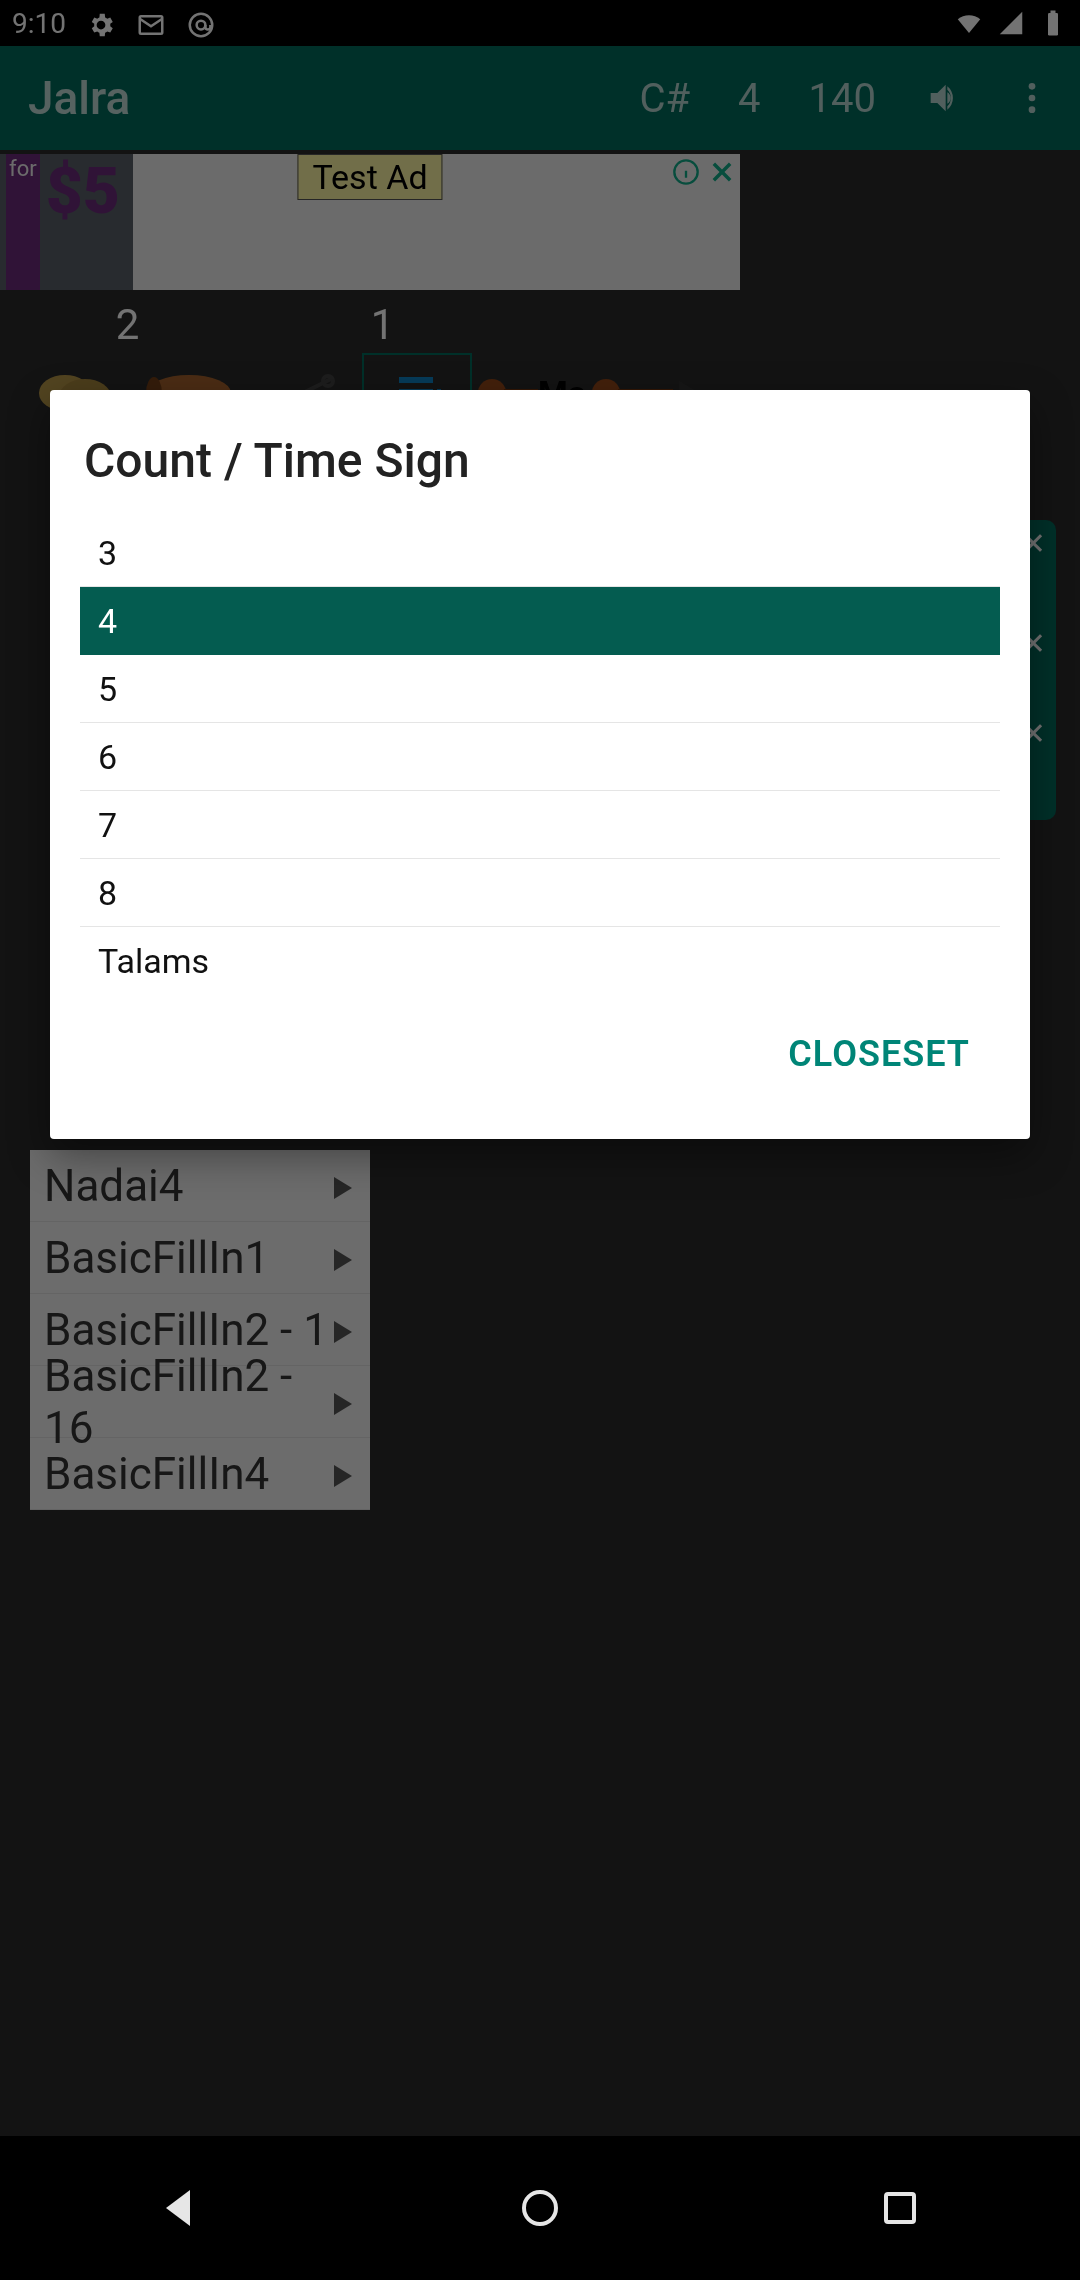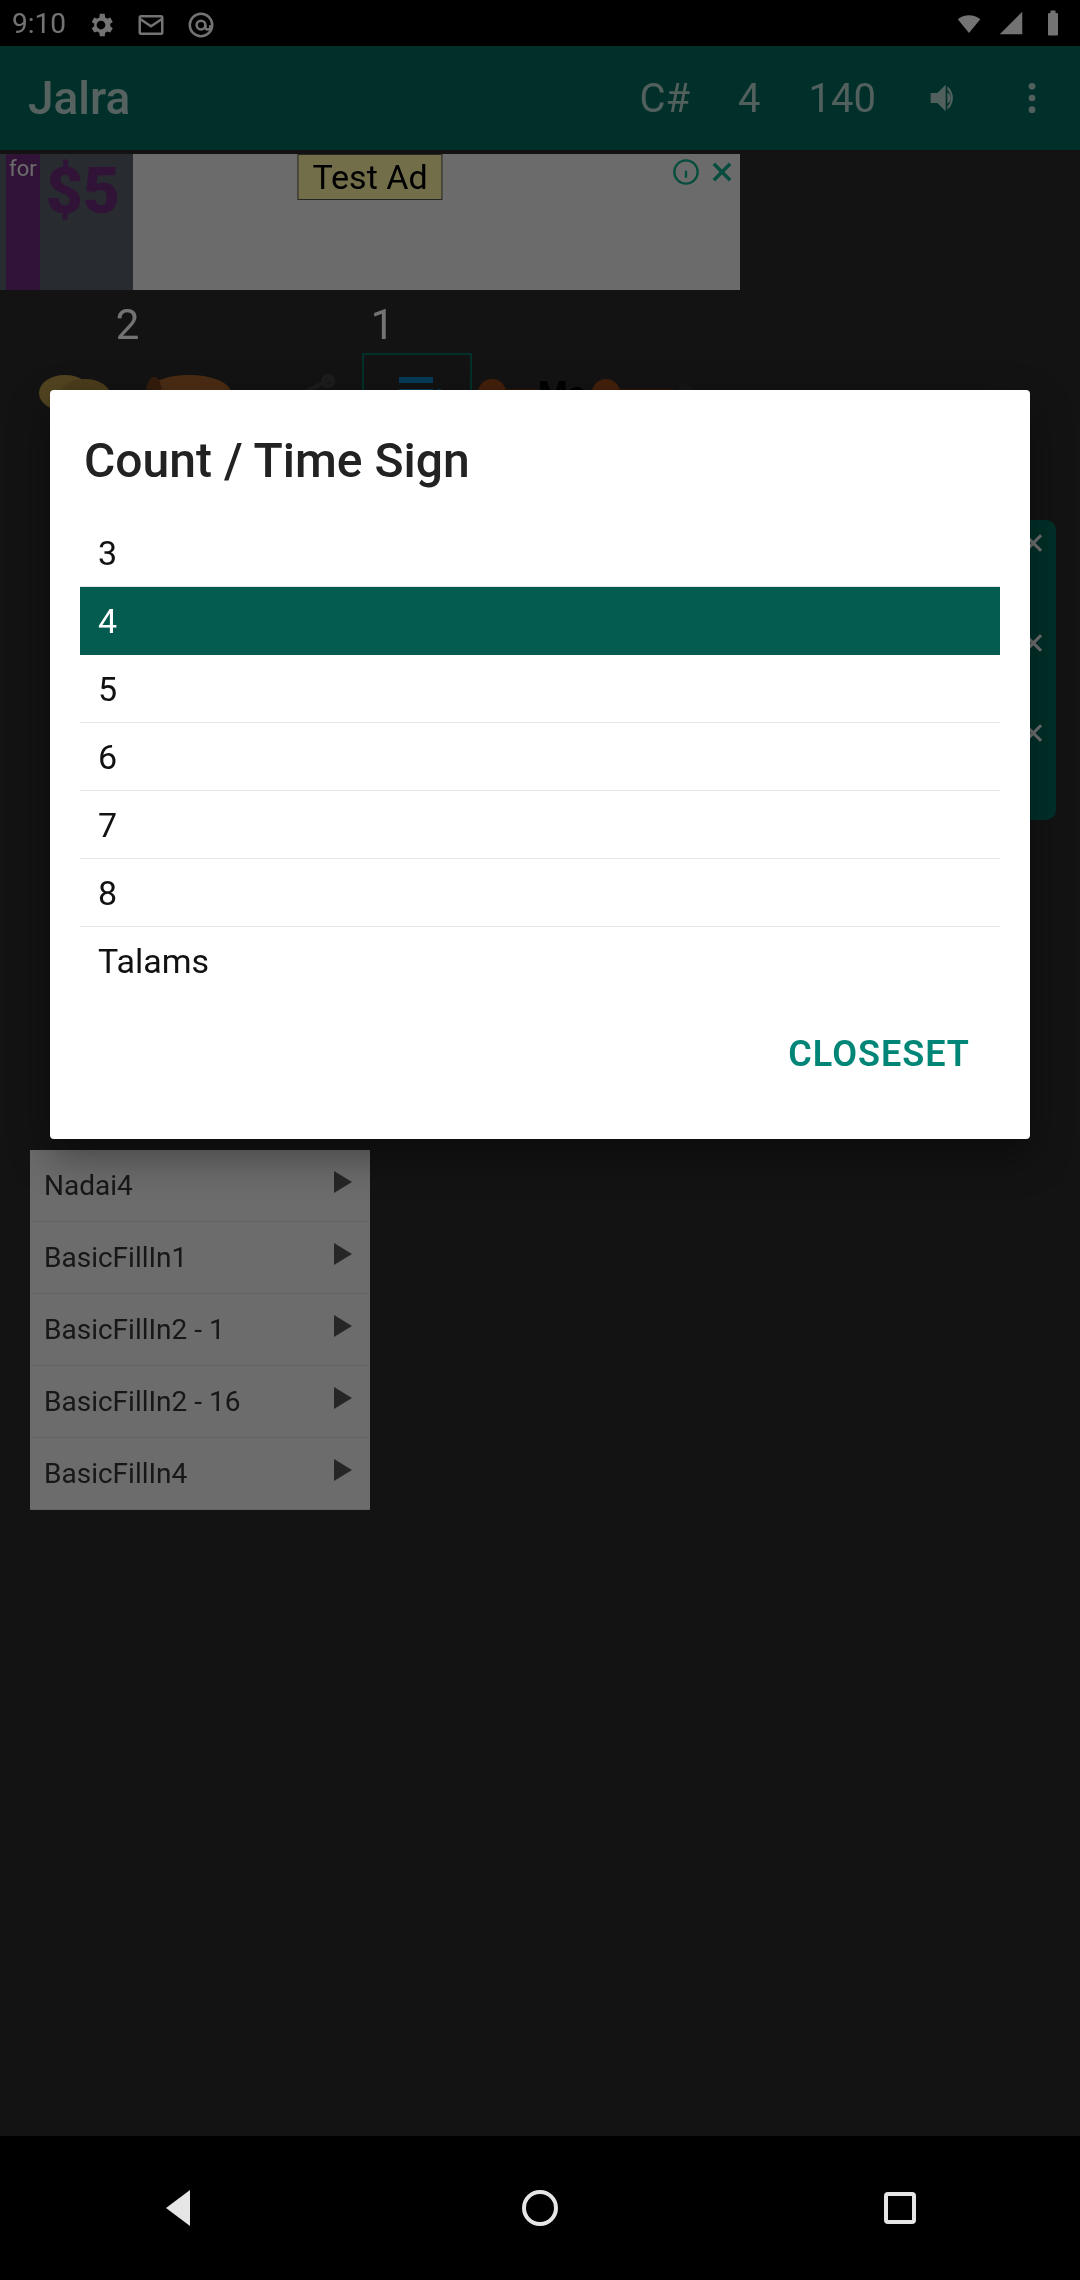--- a/index.html
+++ b/index.html
@@ -38,21 +38,21 @@
     .counters { padding: 10px 0 4px; display:flex; color:#fff; font-size:42px; }
     .counter { width:255px; text-align:center; }
 
     .instr-row { display:flex; gap:4px; padding:0 20px; }
     .instr { width:110px; height:80px; display:flex; align-items:center; justify-content:center;}
     .instr.sel { border:2px solid #016b5c; }
     .instr svg{opacity:.9;}
     .instr .ma { font-size:34px; font-weight:bold;}
 
     .pattern-list { position:absolute; left:30px; width:340px; background:#efefef;}
-    .pitem { height:72px; display:flex; align-items:center; padding:0 14px; font-size:28px; color:#333; border-bottom:1px solid #ddd;}
+    .pitem { height:72px; display:flex; align-items:center; padding:0 14px; font-size:44px; color:#333; border-bottom:1px solid #ddd;}
     .pitem .tri { margin-left:auto; }
 
     .panel-x { position:absolute; right:24px; width:344px; height:200px;
                background:#016b5c; border-radius:10px; }
     .panel-x .x { position:absolute; right:10px; top:6px; color:#fff; font-size:30px;}
 
     
     .scrim { position:absolute; inset:0; background:rgba(0,0,0,.55); }
     .dialog { position:absolute; left:50px; right:50px; top:390px;
               background:#fff; border-radius:4px; padding:42px 30px 36px;

